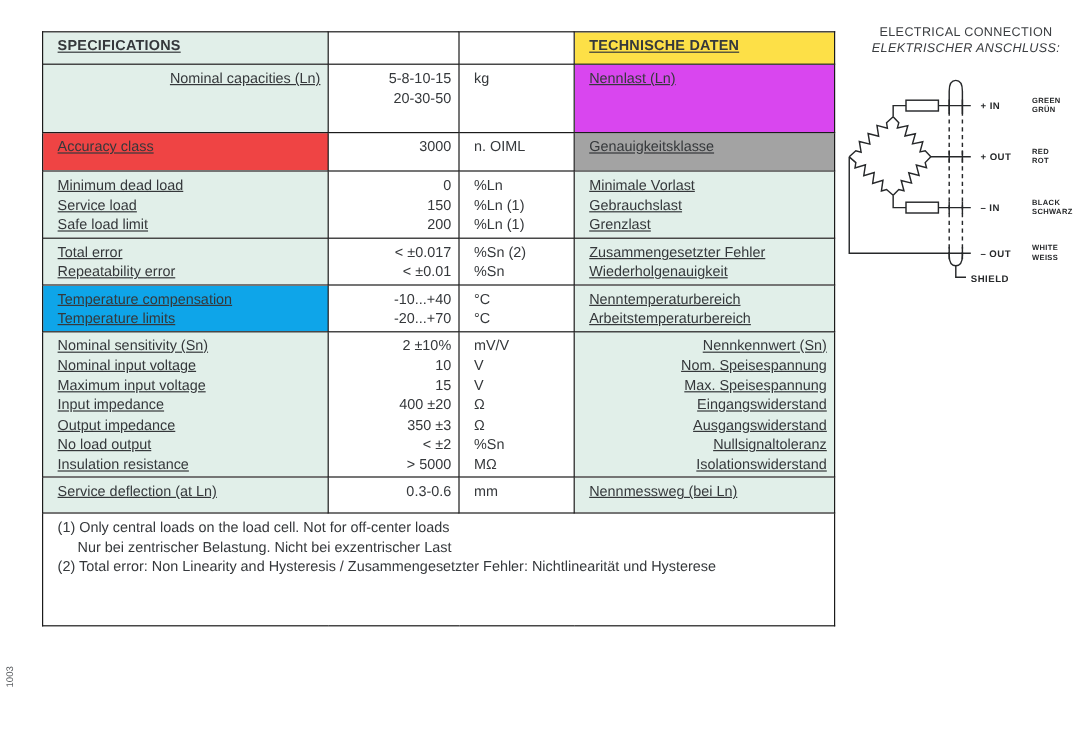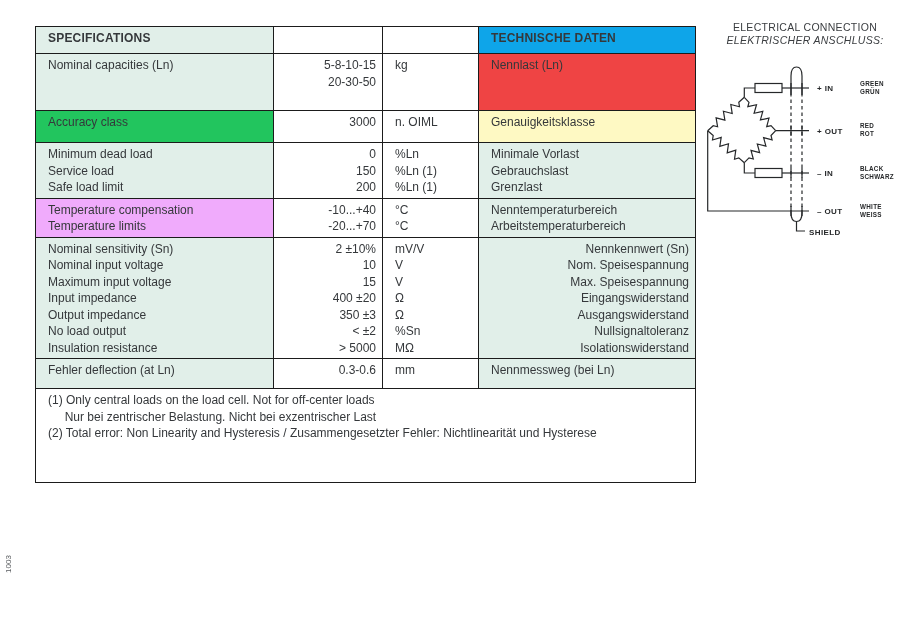--- a/index.html
+++ b/index.html
@@ -10,21 +10,21 @@
   table.spec{
     position:absolute;left:35px;top:26px;width:660px;
     border-collapse:collapse;table-layout:fixed;
   }
   table.spec td{
     border:1px solid #1b1b1b;vertical-align:top;
     font-size:12px;line-height:16.5px;
     padding:3px 6px 2px 12px;white-space:pre-wrap;
     overflow:hidden;
   }
-  td.g{background:#e1efe9;}
+  td.g{background:#e1efe9;text-decoration:underline;}
   td.hd{font-weight:bold;font-size:12.5px;letter-spacing:.2px;padding-top:5px;}
   td.v{text-align:right;padding:3px 12px 2px 4px;}
   td.u{padding-left:10px;}
   td.notes{height:88px;padding:4px 10px 2px 12px;}
   tr.hdr{height:27px;}
   .conn-title{
     position:absolute;left:698px;top:21px;width:214px;text-align:center;
     font-size:10.5px;line-height:13px;letter-spacing:.3px;color:#3a3d40;
   }
   .conn-title .de{font-style:italic;}
@@ -47,53 +47,63 @@
       <col style="width:238px">
         <col style="width:109px">
         <col style="width:96px">
         <col style="width:217px">
     </colgroup>
     <tbody>
       <tr class="hdr">
         <td class="g hd" style="background: rgb(225, 239, 233);">SPECIFICATIONS</td>
         <td></td>
         <td></td>
-        <td class="g hd" style="background: #0ea5e9;">TECHNISCHE DATEN</td>
+        <td class="g hd" style="background: #fde047;">TECHNISCHE DATEN</td>
       </tr>
     </tbody>
     <tbody id="rows-body">
         <tr style="height: 57px;">
-          <td class="g" style="background: rgb(225, 239, 233);">Nominal capacities (Ln)</td>
+          <td class="g" style="background: rgb(225, 239, 233); text-align: right;">Nominal capacities (Ln)</td>
           <td class="v">5-8-10-15
 20-30-50</td>
           <td class="u">kg</td>
-          <td class="g" style="background: #ef4444;">Nennlast (Ln)</td>
+          <td class="g" style="background: #d946ef;">Nennlast (Ln)</td>
         </tr>
         <tr style="height: 32px;">
-          <td class="g" style="background: #22c55e;">Accuracy class</td>
+          <td class="g" style="background: #ef4444;">Accuracy class</td>
           <td class="v">3000</td>
           <td class="u">n. OIML</td>
-          <td class="g" style="background: #fef9c3;">Genauigkeitsklasse</td>
+          <td class="g" style="background: #a3a3a3;">Genauigkeitsklasse</td>
         </tr>
         <tr style="height: 54px;">
           <td class="g" style="background: rgb(225, 239, 233);">Minimum dead load
 Service load
 Safe load limit</td>
           <td class="v">0
 150
 200</td>
           <td class="u">%Ln
 %Ln (1)
 %Ln (1)</td>
           <td class="g" style="background: rgb(225, 239, 233); margin-top: 44px;">Minimale Vorlast
 Gebrauchslast
 Grenzlast</td>
         </tr>
+        <tr style="height: 37px;">
+          <td class="g" style="background: rgb(225, 239, 233);">Total error
+Repeatability error</td>
+          <td class="v">&lt; ±0.017
+&lt; ±0.01</td>
+          <td class="u">%Sn (2)
+%Sn</td>
+          <td class="g" style="background: rgb(225, 239, 233);">Zusammengesetzter Fehler
+Wiederholgenauigkeit</td>
+        </tr>
         <tr style="height: 39px;">
-          <td class="g" style="background: #f0abfc;">Temperature compensation
+          <td class="g" style="background: #0ea5e9;">Temperature compensation
 Temperature limits</td>
           <td class="v">-10...+40
 -20...+70</td>
           <td class="u">°C
 °C</td>
           <td class="g" style="background: rgb(225, 239, 233); margin-top: 12px;">Nenntemperaturbereich
 Arbeitstemperaturbereich</td>
         </tr>
         <tr style="height: 121px;">
           <td class="g" style="background: rgb(225, 239, 233);">Nominal sensitivity (Sn)
@@ -119,21 +129,21 @@
 MΩ</td>
           <td class="g" style="background: rgb(225, 239, 233); text-align: right;">Nennkennwert (Sn)
 Nom. Speisespannung
 Max. Speisespannung
 Eingangswiderstand
 Ausgangswiderstand
 Nullsignaltoleranz
 Isolationswiderstand</td>
         </tr>
         <tr style="height: 30px;">
-          <td class="g" style="background: rgb(225, 239, 233);">Fehler deflection (at Ln)</td>
+          <td class="g" style="background: rgb(225, 239, 233);">Service deflection (at Ln)</td>
           <td class="v">0.3-0.6</td>
           <td class="u">mm</td>
           <td class="g" style="background: rgb(225, 239, 233);">Nennmessweg (bei Ln)</td>
         </tr>
       </tbody>
     <tbody>
       <tr>
         <td class="notes" colspan="4">(1) Only central loads on the load cell. Not for off-center loads
      Nur bei zentrischer Belastung. Nicht bei exzentrischer Last
 (2) Total error: Non Linearity and Hysteresis / Zusammengesetzter Fehler: Nichtlinearität und Hysterese</td>

